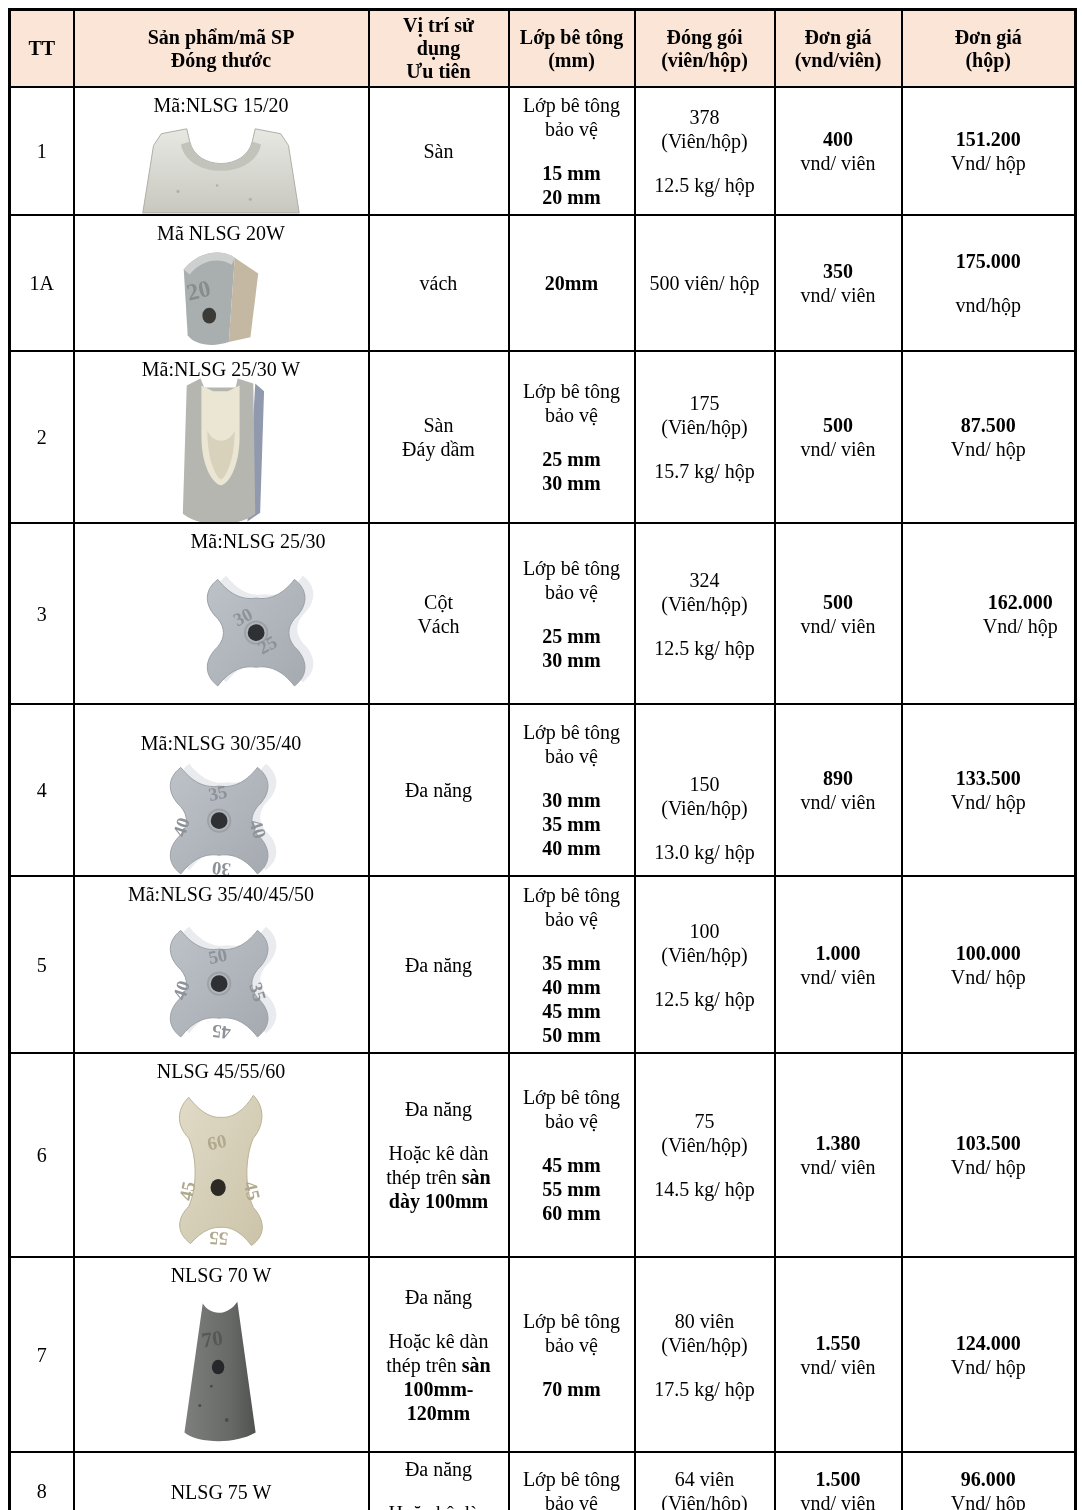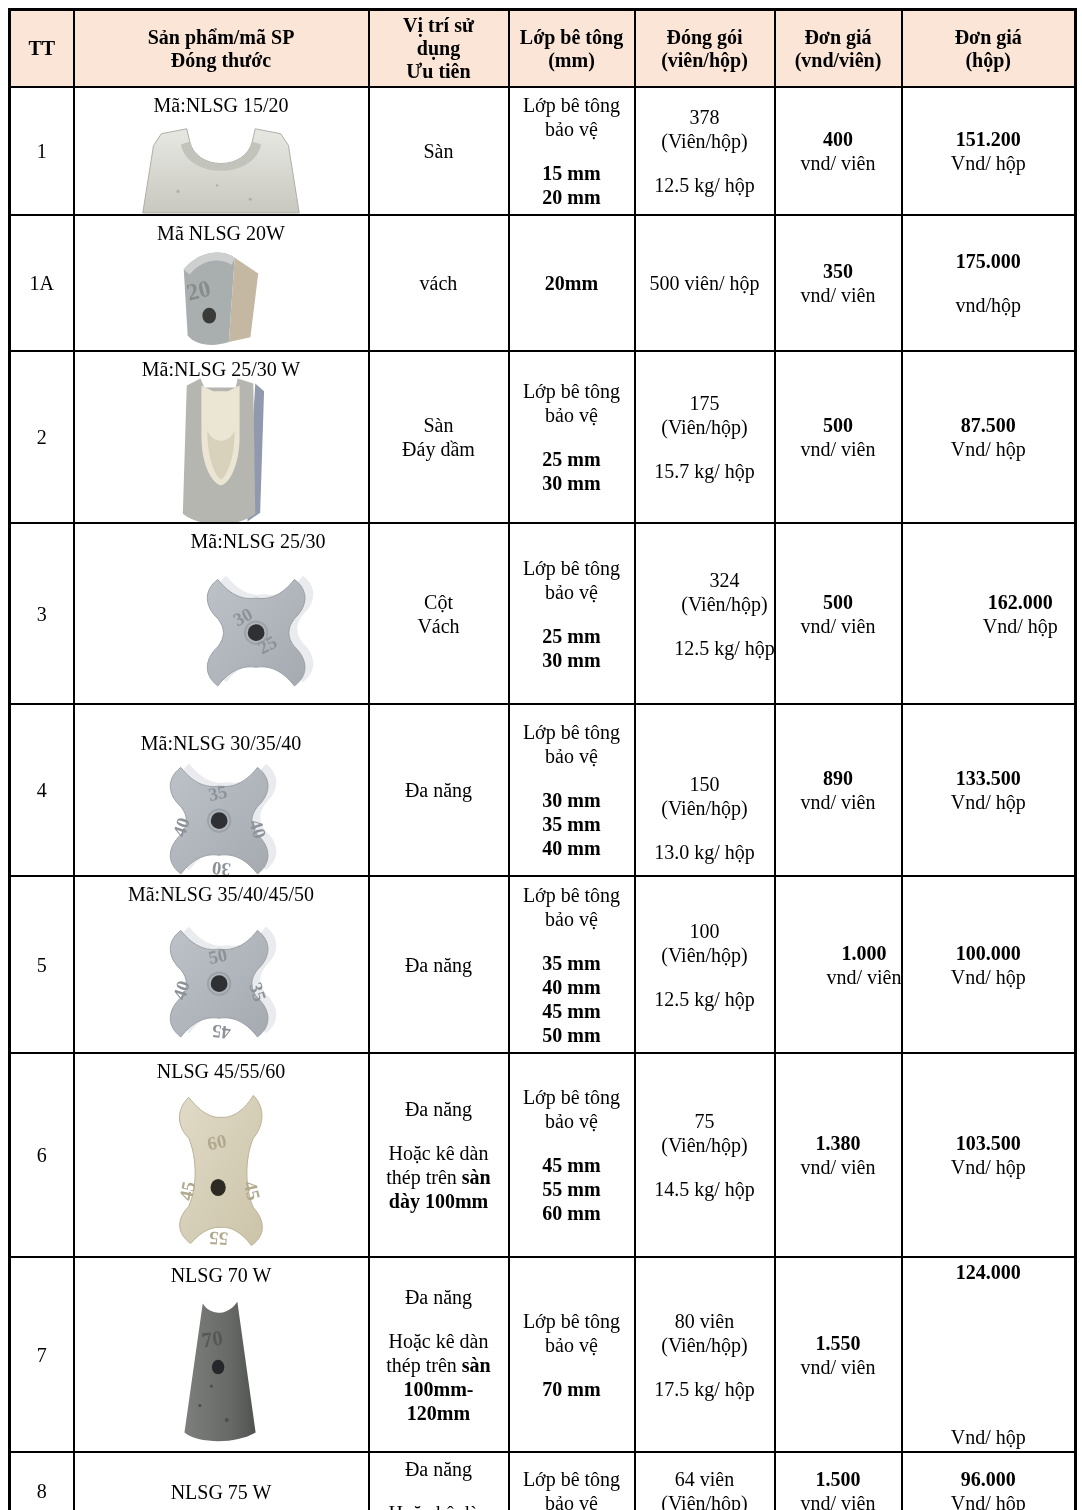--- a/index.html
+++ b/index.html
@@ -300,21 +300,21 @@
         <td>
           <div class="cellwrap" style="height: 175px;">
             <div class="line"><span>Lớp bê tông</span></div>
             <div class="line"><span>bảo vệ</span></div>
             <div class="gap"></div>
             <div class="line"><span class="b">25 mm</span></div>
             <div class="line"><span class="b">30 mm</span></div>
           </div>
         </td>
         <td>
-          <div class="cellwrap" style="height: 175px; padding-left: 20px;">
+          <div class="cellwrap" style="height: 175px;">
             <div class="line"><span>324</span></div>
             <div class="line"><span>(Viên/hộp)</span></div>
             <div class="gap"></div>
             <div class="line"><span>12.5 kg/ hộp</span></div>
           </div>
         </td>
         <td>
           <div class="cellwrap" style="height: 175px;">
             <div class="line"><span class="b">500</span></div>
             <div class="line"><span>vnd/ viên</span></div>
@@ -435,21 +435,21 @@
         </td>
         <td>
           <div class="cellwrap" style="height: 171px;">
             <div class="line"><span>100</span></div>
             <div class="line"><span>(Viên/hộp)</span></div>
             <div class="gap"></div>
             <div class="line"><span>12.5 kg/ hộp</span></div>
           </div>
         </td>
         <td>
-          <div class="cellwrap" style="height: 171px; padding-left: 26px;">
+          <div class="cellwrap" style="height: 171px;">
             <div class="line"><span class="b">1.000</span></div>
             <div class="line"><span>vnd/ viên</span></div>
           </div>
         </td>
         <td>
           <div class="cellwrap" style="height: 171px;">
             <div class="line"><span class="b">100.000</span></div>
             <div class="line"><span>Vnd/ hộp</span></div>
           </div>
         </td>
@@ -571,21 +571,21 @@
             <div class="line"><span>17.5 kg/ hộp</span></div>
           </div>
         </td>
         <td>
           <div class="cellwrap" style="height: 189px;">
             <div class="line"><span class="b">1.550</span></div>
             <div class="line"><span>vnd/ viên</span></div>
           </div>
         </td>
         <td>
-          <div class="cellwrap" style="height: 189px; justify-content: space-between;">
+          <div class="cellwrap" style="height: 189px;">
             <div class="line"><span class="b">124.000</span></div>
             <div class="line"><span>Vnd/ hộp</span></div>
           </div>
         </td>
       </tr>
       <tr style="height: 78px;">
         <td>
           <div class="line">8</div>
         </td>
         <td>

